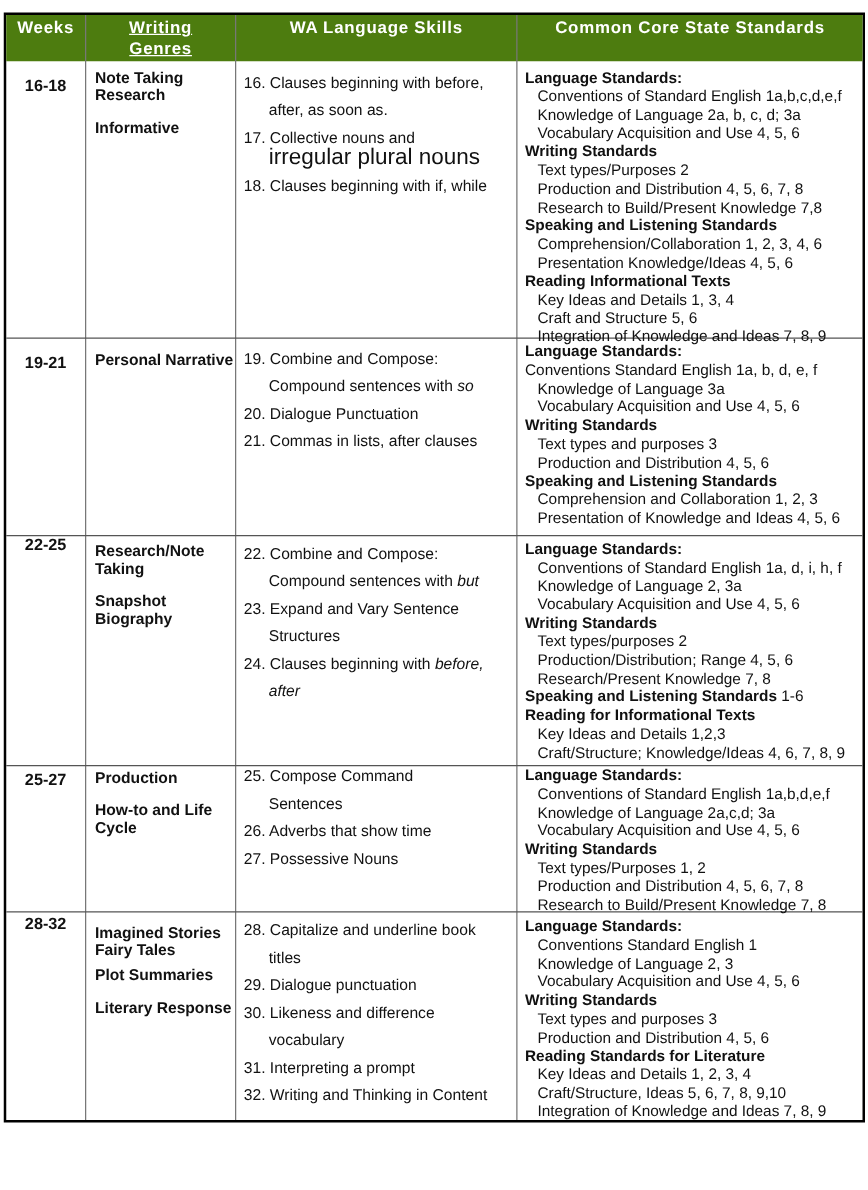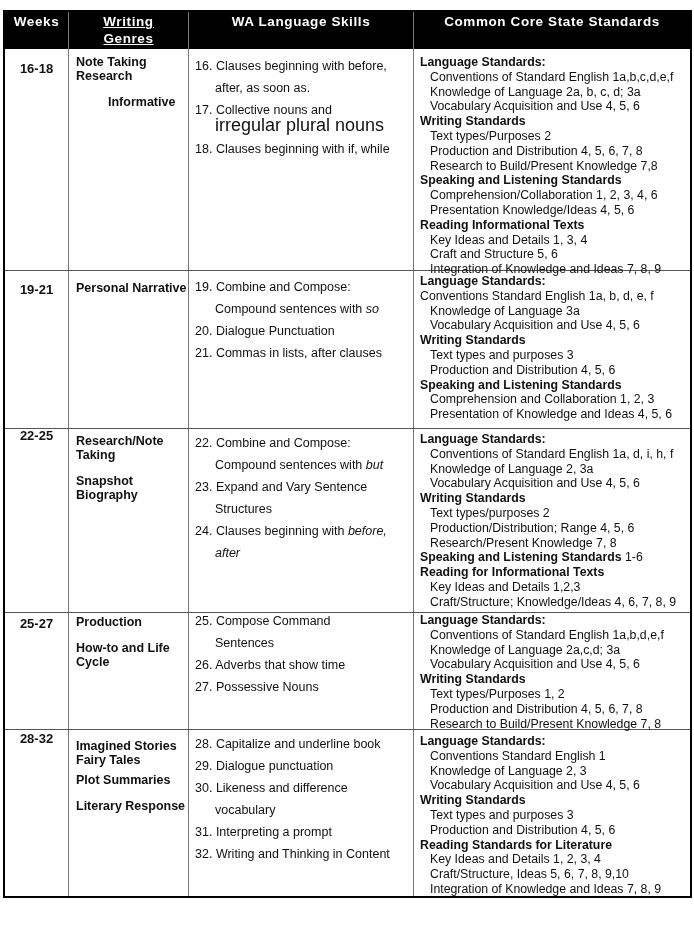--- a/index.html
+++ b/index.html
@@ -1,20 +1,20 @@
 <!DOCTYPE html>
 <html><head>
 <meta charset="utf-8">
 <style>
   html, body { margin: 0; padding: 0; background: #ffffff; }
   body { width: 694px; height: 952px; position: relative; overflow: hidden;
          font-family: "Liberation Sans", "DejaVu Sans", sans-serif; color: #111; }
   .tbl { position: absolute; left: 3px; top: 10px; width: 689px; height: 888px;
          border: 2px solid #000; box-sizing: border-box; }
-  .hdr { position: absolute; left: 0; top: 0; width: 685px; height: 37px; background: #000000; }
+  .hdr { position: absolute; left: 0; top: 0; width: 685px; height: 37px; background: #4d7c0f; }
   .hcell { position: absolute; top: 0; height: 37px; color: #fff; font-weight: bold;
            font-size: 13.5px; letter-spacing: 0.6px; text-align: center; line-height: 17px;
            padding-top: 1px; box-sizing: border-box; }
   .vline { position: absolute; top: 0; width: 1px; background: #777; }
   .hline { position: absolute; left: 0; width: 685px; height: 1px; background: #555; }
   .week { position: absolute; left: 0; width: 63px; text-align: center; font-weight: bold; font-size: 13px; }
   .genre { position: absolute; left: 71px; width: 112px; font-weight: bold; font-size: 12.5px; line-height: 14px; }
   .genre div { margin-bottom: 15px; }
   .skills { position: absolute; left: 190px; width: 218px; font-size: 12.5px; }
   .skill { line-height: 22px; }
@@ -43,21 +43,21 @@
 
   <div class="hline" style="top:258px;"></div>
   <div class="hline" style="top:416px;"></div>
   <div class="hline" style="top:600px;"></div>
   <div class="hline" style="top:717px;"></div>
 
   <div id="rows">
       <div class="week" style="top: 49px;">16-18</div>
       <div class="genre" style="top: 43px;">
         <div style="margin-bottom: 12px;">Note Taking Research</div>
-        <div style="margin-bottom: 12px; margin-left: 32px;">Informative</div>
+        <div style="margin-bottom: 12px;">Informative</div>
       </div>
       <div class="skills" style="top: 43px;">
         <div class="skill"><span>16.</span> <span>Clauses beginning with before,</span><span class="cont"><span>after, as soon as.</span></span></div>
         <div class="skill tight" style="margin: 4px 0px 6px; line-height: 15px;"><span>17.</span> <span>Collective nouns and</span><span class="cont"><span>irregular plural nouns</span></span></div>
         <div class="skill"><span>18.</span> <span>Clauses beginning with if, while</span></div>
       </div>
       <div class="std" style="top: 43px;">
         <div class="h"><span>Language Standards:</span></div>
         <div class="i"><span>Conventions of Standard English 1a,b,c,d,e,f</span></div>
         <div class="i"><span>Knowledge of Language 2a, b, c, d; 3a</span></div>
@@ -139,21 +139,21 @@
         <div class="i"><span>Production and Distribution  4, 5, 6, 7, 8</span></div>
         <div class="i"><span>Research to Build/Present Knowledge 7, 8</span></div>
       </div>
       <div class="week" style="top: 719px;">28-32</div>
       <div class="genre" style="top: 727px;">
         <div style="margin-bottom: 6px;">Imagined Stories Fairy Tales</div>
         <div style="margin-bottom: 12px;">Plot Summaries</div>
         <div style="margin-bottom: 12px;">Literary Response</div>
       </div>
       <div class="skills" style="top: 721px;">
-        <div class="skill"><span>28.</span> <span>Capitalize and underline book</span></div>
+        <div class="skill"><span>28.</span> <span>Capitalize and underline book</span><span class="cont"><span>titles</span></span></div>
         <div class="skill"><span>29.</span> <span>Dialogue punctuation</span></div>
         <div class="skill"><span>30.</span> <span>Likeness and difference</span><span class="cont"><span>vocabulary</span></span></div>
         <div class="skill"><span>31.</span> <span>Interpreting a prompt</span></div>
         <div class="skill"><span>32.</span> <span>Writing and Thinking in Content</span></div>
       </div>
       <div class="std" style="top: 722px;">
         <div class="h"><span>Language Standards:</span></div>
         <div class="i"><span>Conventions Standard English 1</span></div>
         <div class="i"><span>Knowledge of Language 2, 3</span></div>
         <div class="i"><span>Vocabulary Acquisition and Use 4, 5, 6</span></div>

